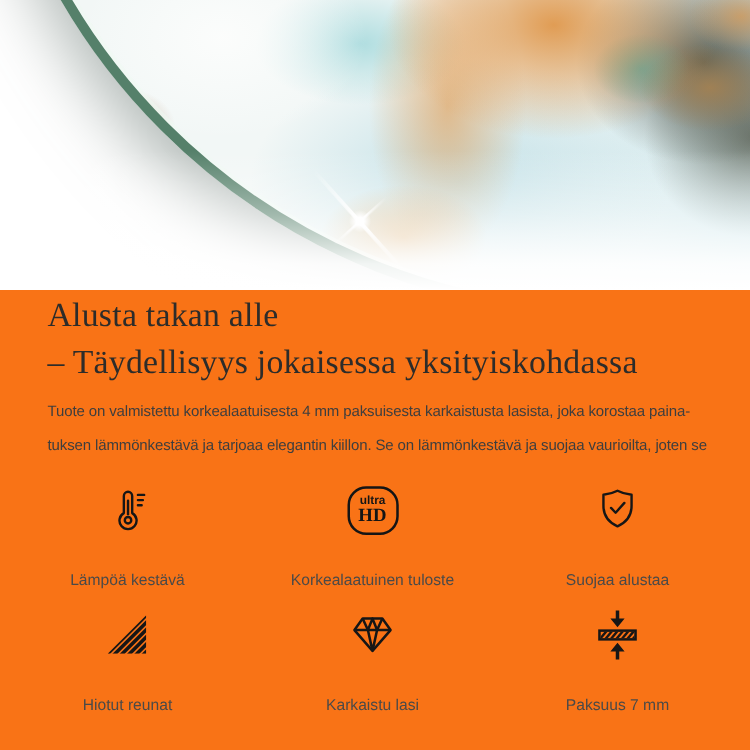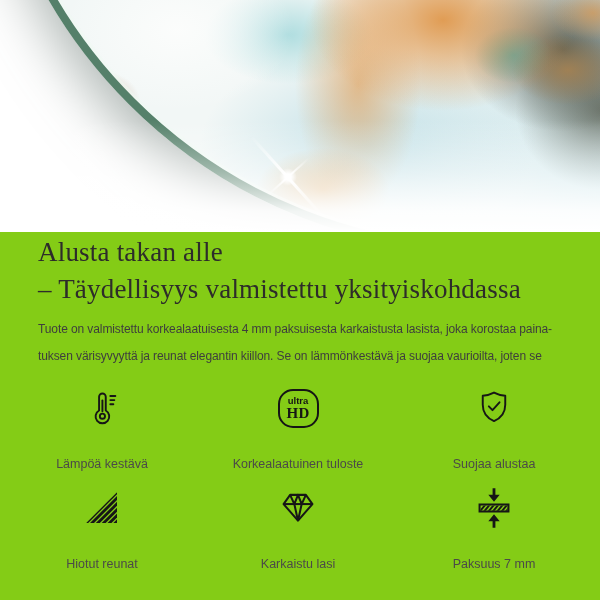--- a/index.html
+++ b/index.html
@@ -1,18 +1,18 @@
 <!DOCTYPE html>
 <html><head>
 <meta charset="utf-8">
 <style>
   html,body{margin:0;padding:0;background:#ffffff;}
   .page{
     position:relative;width:600px;height:600px;margin:0 auto;
-    background:#84cc16;overflow:hidden;
+    background:#f97316;overflow:hidden;
     font-family:"Liberation Sans",sans-serif;
   }
   
   .hero{position:relative;height:232px;overflow:hidden;background:#ffffff;}
   .glass-disc{
     position:absolute;left:-20px;top:-763px;width:1000px;height:1000px;
     border-radius:50%;
     border:8px solid #55806a;
     box-shadow:0 24px 55px rgba(96,112,105,0.50), inset 0 0 0 3px rgba(238,250,243,0.55);
     background:
@@ -83,26 +83,26 @@
     <div class="sparkle">
       <span class="ray ray-a"></span>
       <span class="ray ray-b"></span>
       <span class="core"></span>
     </div>
     <div class="hero-fade"></div>
   </div>
 
   <h1 class="heading">
     <span>Alusta takan alle</span><br>
-    <span>– Täydellisyys valmistettu yksityiskohdassa</span>
+    <span>– Täydellisyys jokaisessa yksityiskohdassa</span>
   </h1>
 
   <p class="body-text">
     <span>Tuote on valmistettu korkealaatuisesta 4 mm paksuisesta karkaistusta lasista, joka korostaa paina-</span><br>
-    <span>tuksen värisyvyyttä ja reunat elegantin kiillon. Se on lämmönkestävä ja suojaa vaurioilta, joten se</span><br>
+    <span>tuksen lämmönkestävä ja tarjoaa elegantin kiillon. Se on lämmönkestävä ja suojaa vaurioilta, joten se</span><br>
   </p>
 
   <div class="features">
 
     <div class="feature">
       <div class="icon-box">
         <svg width="40" height="42" viewBox="0 0 48 48" aria-hidden="true">
           <path class="icon-stroke" stroke-linejoin="round" d="M20.5 27 V10.5 a4 4 0 0 1 8 0 V27 a8.2 8.2 0 1 1 -8 0 Z"></path>
           <path class="icon-stroke" stroke-width="2" stroke-linecap="round" d="M24.5 15 V28"></path>
           <circle class="icon-stroke" stroke-width="2" cx="24.5" cy="33.8" r="3.1"></circle>

